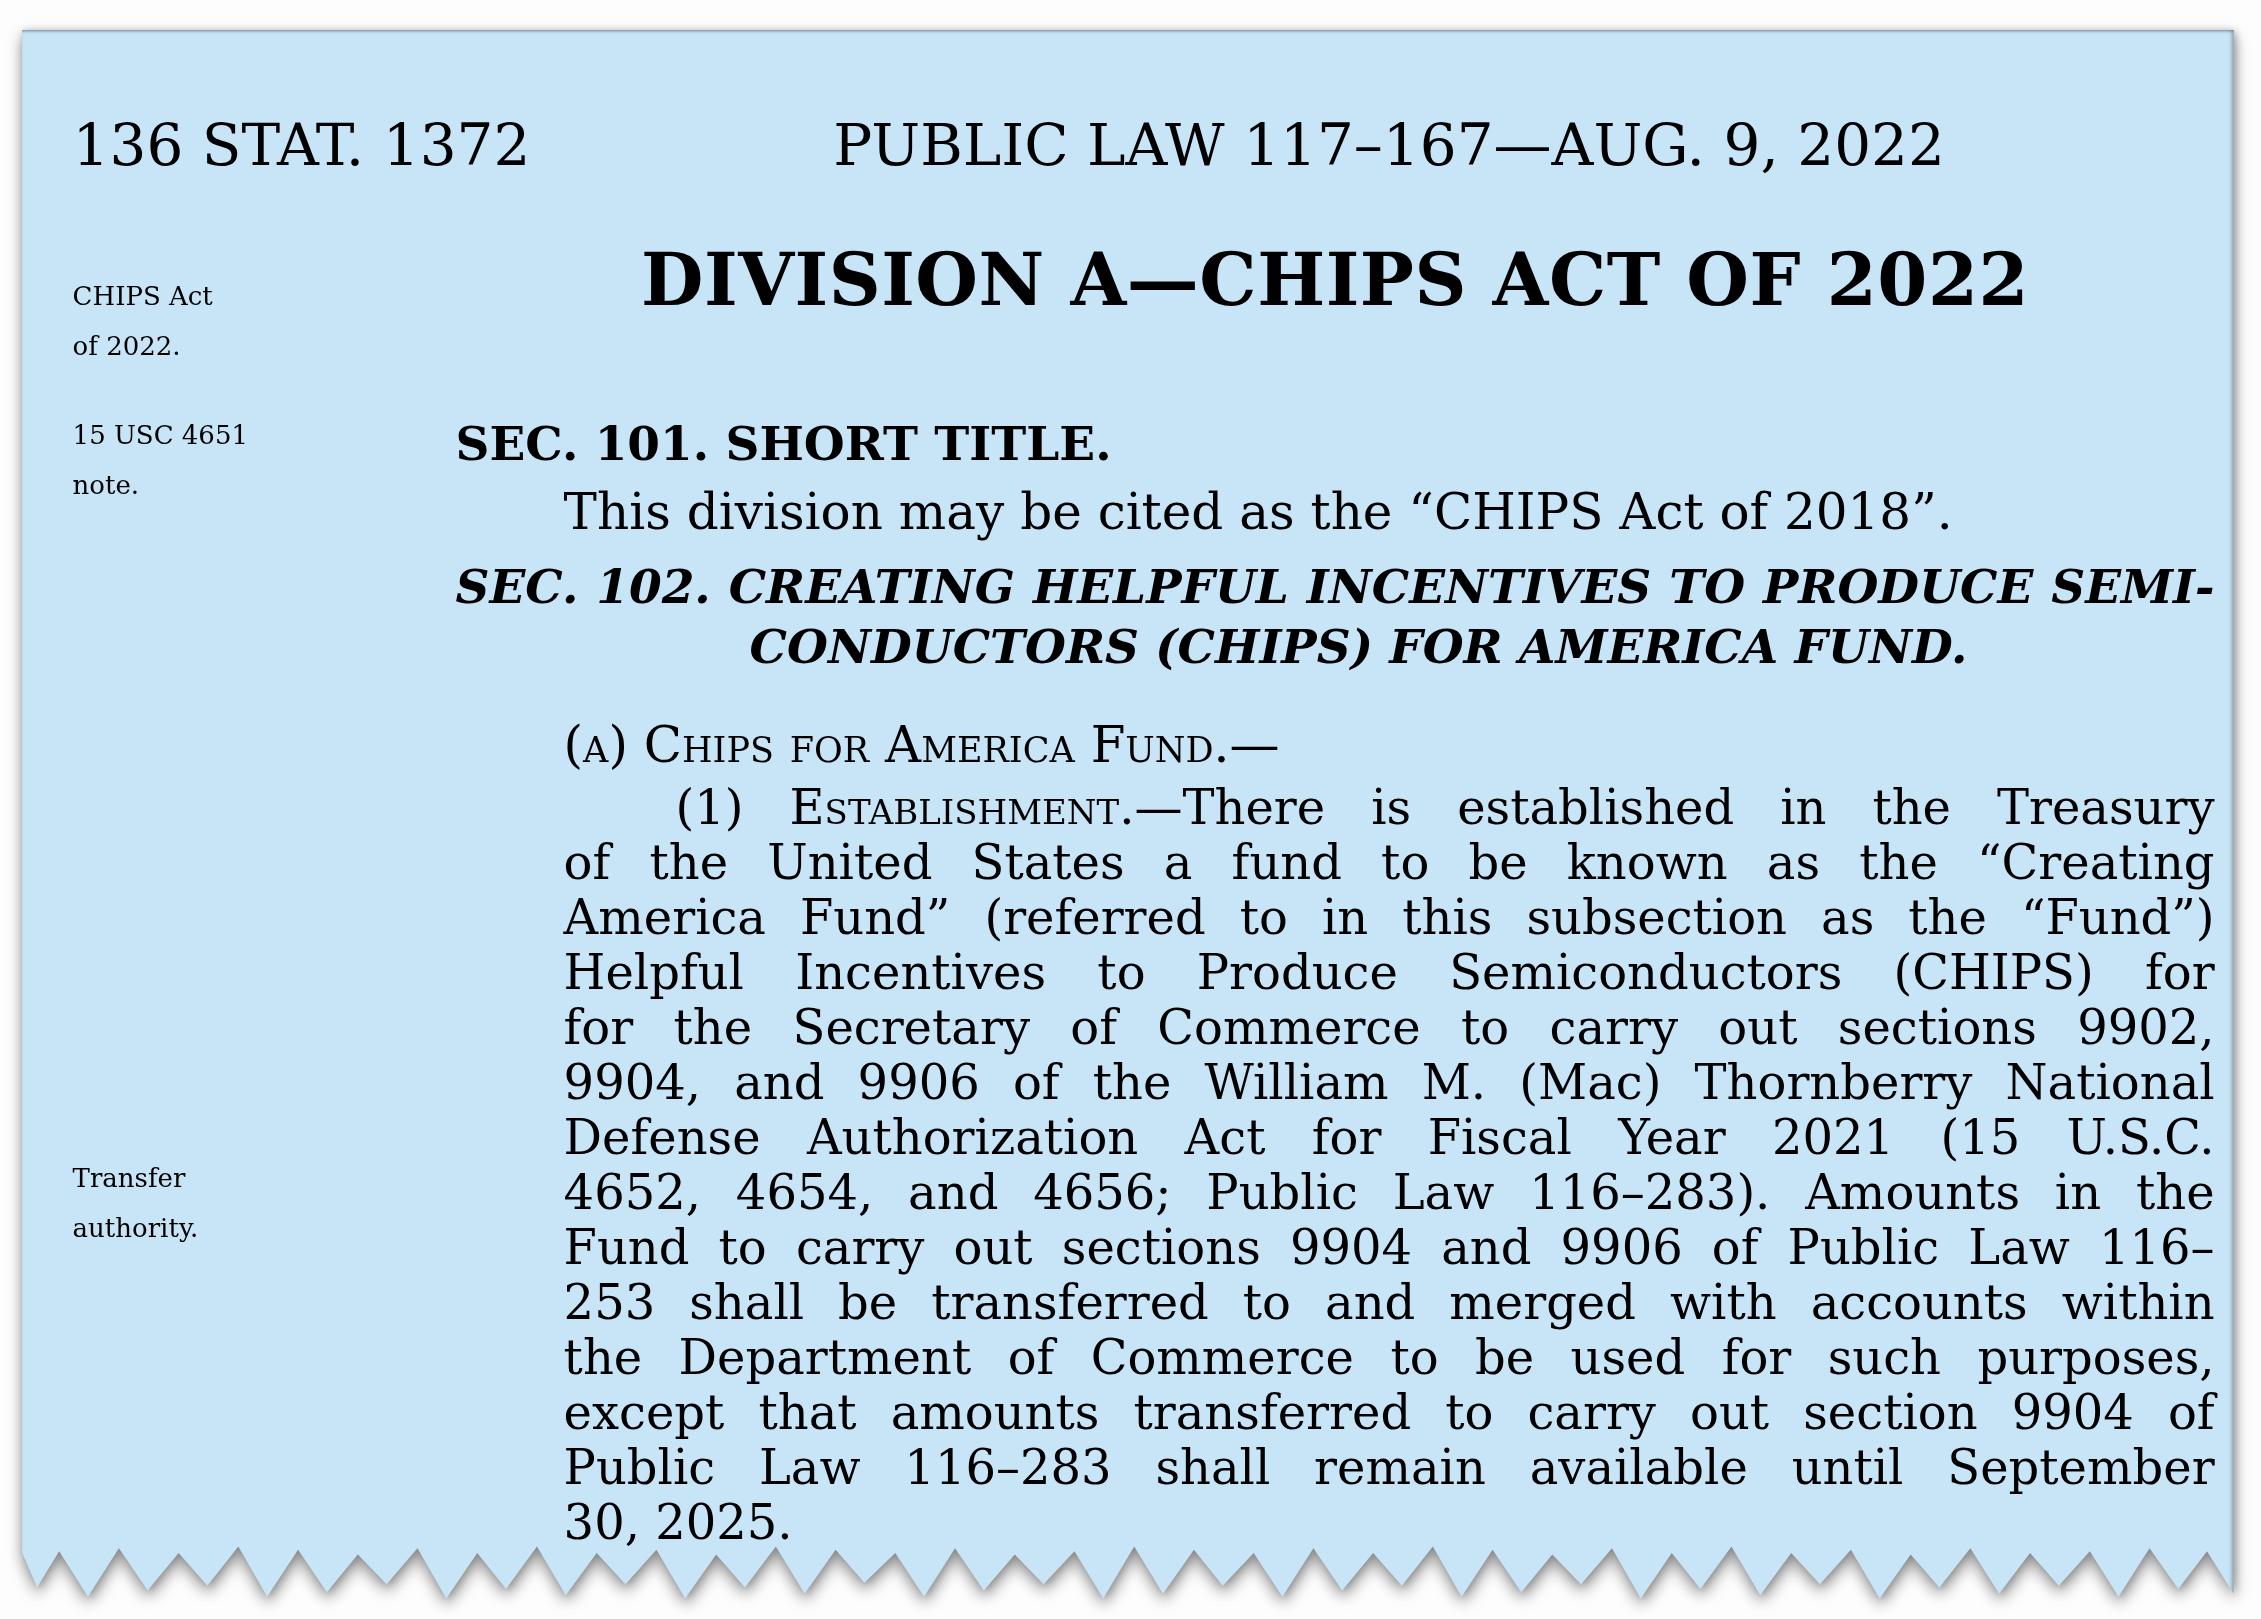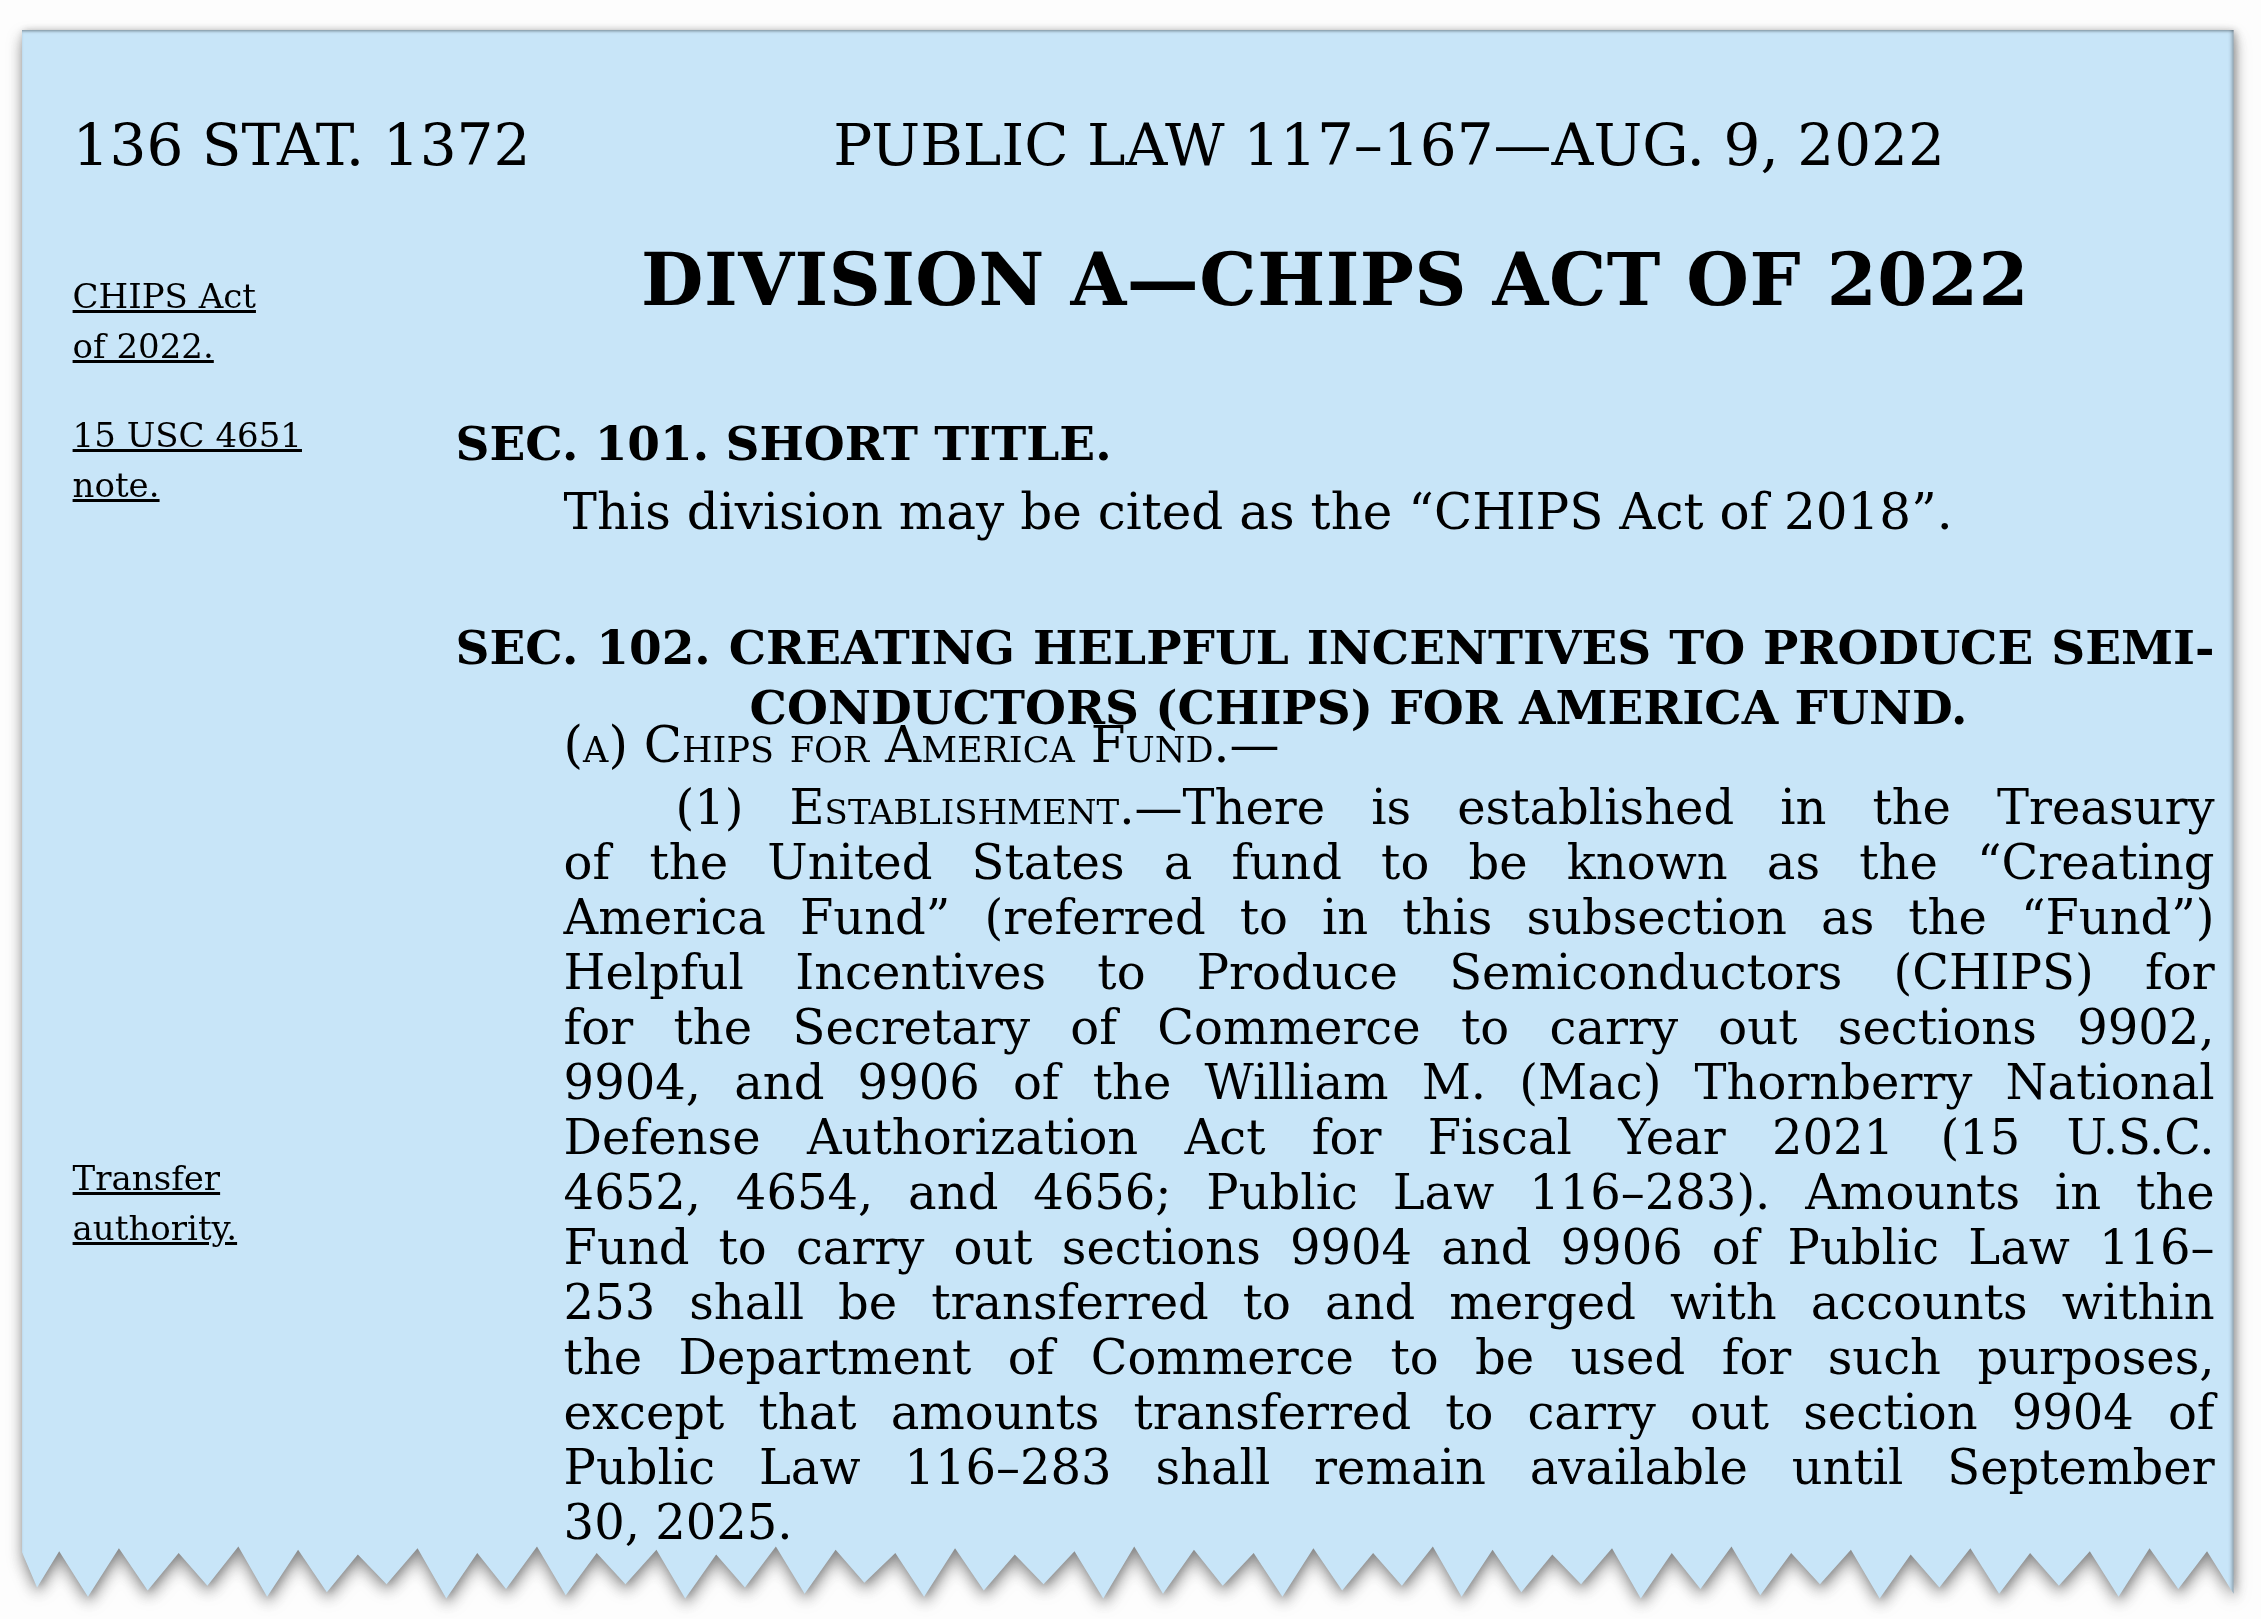--- a/index.html
+++ b/index.html
@@ -56,38 +56,38 @@
   
   .division-title {
     position: absolute; left: 434px; top: 209px; width: 1759px;
     font-size: 72px; font-weight: 700; line-height: 1.15;
     text-align: center; white-space: nowrap; letter-spacing: 0.5px;
   }
 
   
   .margin-note {
     position: absolute; left: 51px; width: 453px;
-    font-size: 34px; line-height: 50px; text-decoration: underline;
+    font-size: 26px; line-height: 50px;
   }
   .mn-chips    { top: 241px;  }
   .mn-usc      { top: 380px;  }
   .mn-transfer { top: 1123px; }
 
   
   .column {
     position: absolute; left: 542px; top: 0; width: 1651px; height: 100%;
     font-size: 48px;
   }
   .block { position: absolute; width: 100%; left: 0; }
 
   .sec-heading { font-weight: 700; font-size: 47px; line-height: 60px; }
   .b-sec101 { top: 384px; left: -108px; width: 1759px; }
   .b-s101-body { top: 455px; font-size: 50px; line-height: 1.1; }
 
-  .b-sec102 { top: 588px; left: -108px; width: 1759px; }
+  .b-sec102 { top: 527px; left: -108px; width: 1759px; font-style: italic; }
   .sec102-l1 { text-align: justify; text-align-last: justify; }
   .sec102-l2 { padding-left: 294px; }
 
   .b-aline { top: 688px; font-size: 50px; line-height: 1.1; }
 
   .b-para { top: 750px; line-height: 55px; }
   .jline { text-align: justify; text-align-last: justify; }
   .jline.first { text-indent: 112px; }
   .jline.last  { text-align-last: left; }
 

